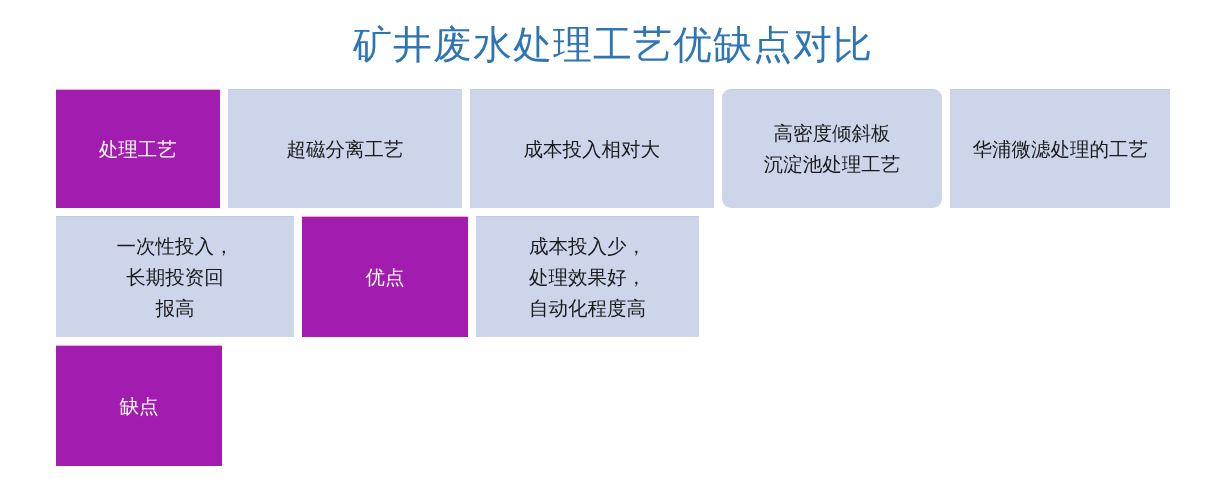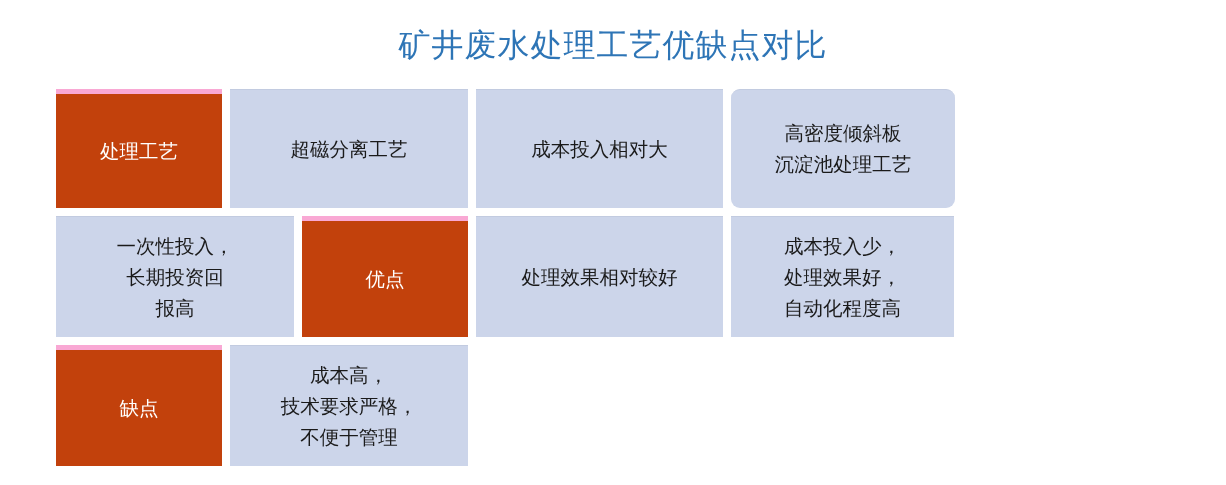--- a/index.html
+++ b/index.html
@@ -18,21 +18,21 @@
     width: 1226px;
     height: 485px;
     box-sizing: border-box;
   }
   .title {
     position: absolute;
     left: 0;
     top: 25px;
     width: 1226px;
     text-align: center;
-    font-size: 32px;
+    font-size: 39px;
     line-height: 40px;
     color: #2E75B6;
     letter-spacing: 1px;
     white-space: nowrap;
   }
   .table {
     position: absolute;
     left: 56px;
     top: 89px;
     width: 1114px;
@@ -57,23 +57,23 @@
     color: #1a1a1a;
     background: #ccd5ea;
     margin-right: 8px;
     white-space: pre-line;
     border-top: 1px solid #c2cbe0;
   }
   .cell:last-child {
     margin-right: 0;
   }
   .cell.label {
-    background: #c2410c;
+    background: #a21caf;
     color: #ffffff;
-    border-top: 5px solid #f9a8d4;
+    border-top: 1px solid #f9a8d4;
   }
   
   .c0 { width: 166px; }
   .c1 { width: 238px; }
   .c2 { width: 247px; }
   .c3 { width: 224px; border-radius: 9px; }
   .c4 { width: 223px; }
 
   .row-head .cell { height: 119px; }
   .row-body .cell { height: 121px; }
@@ -86,34 +86,31 @@
   <div class="title">矿井废水处理工艺优缺点对比</div>
 
   <div class="table">
 
     <div class="row row-head">
       <div class="cell label c0">处理工艺</div>
       <div class="cell c1">超磁分离工艺</div>
       <div class="cell c2">成本投入相对大</div>
       <div class="cell c3">高密度倾斜板
 沉淀池处理工艺</div>
+      <div class="cell c4">华浦微滤处理的工艺</div>
     </div>
 
     <div class="row row-body">
       <div class="cell c1">一次性投入，
 长期投资回
 报高</div>
       <div class="cell label c0">优点</div>
-      <div class="cell c2">处理效果相对较好</div>
       <div class="cell c4">成本投入少，
 处理效果好，
 自动化程度高</div>
     </div>
 
     <div class="row row-body">
       <div class="cell label c0">缺点</div>
-      <div class="cell c1">成本高，
-技术要求严格，
-不便于管理</div>
     </div>
 
   </div>
 </div>
 
 </body></html>

